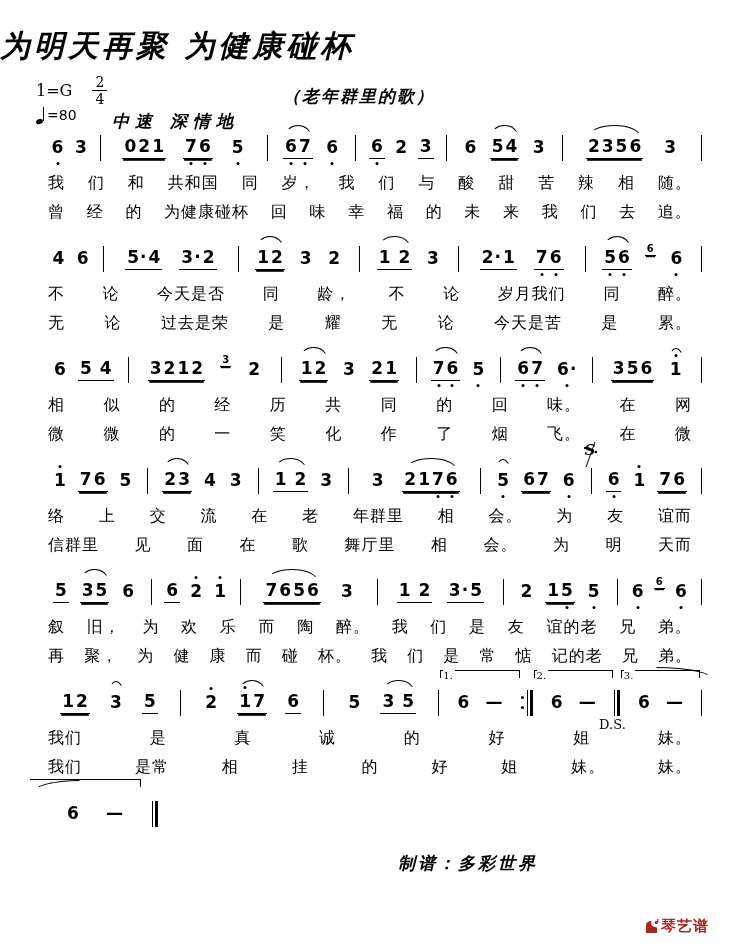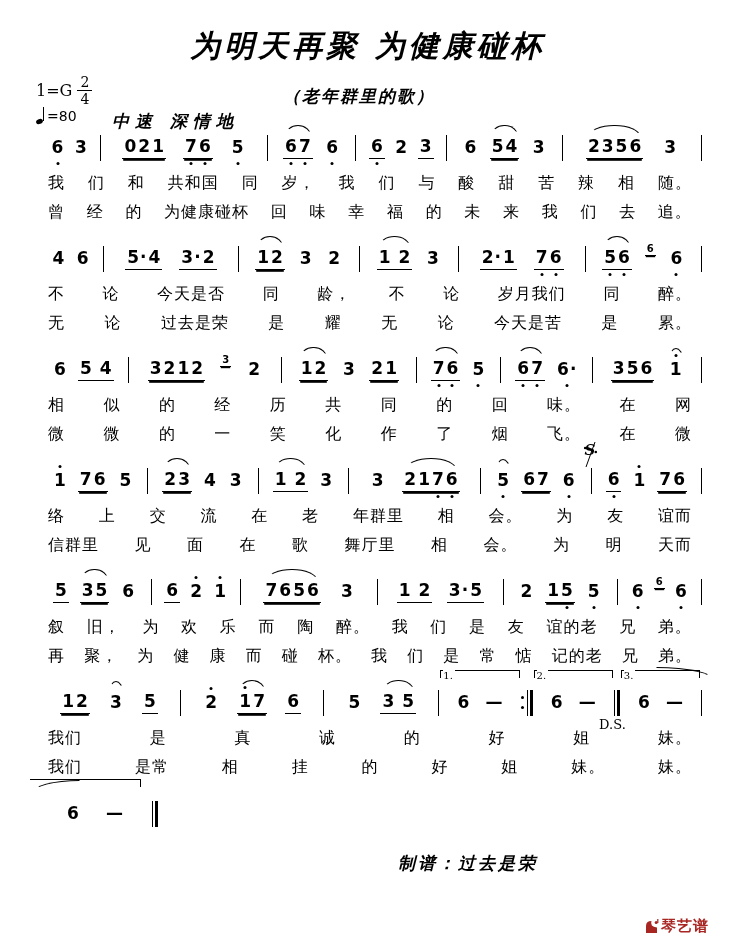--- a/index.html
+++ b/index.html
@@ -1,27 +1,27 @@
 <!DOCTYPE html>
 <html><head>
 <meta charset="utf-8">
 <style>
   html,body{margin:0;padding:0;background:#888;}
   .page{position:relative;width:735px;height:948px;background:#fff;margin:0 auto;
         font-family:"DejaVu Sans",sans-serif;color:#000;overflow:hidden;}
   
-  .title{margin:0;padding-top:26px;text-align:center;font:bold italic 30px "DejaVu Serif",serif;
+  .title{margin:0;padding-top:26px;font:bold italic 30px "DejaVu Serif",serif;
          letter-spacing:4px;}
   .header{position:relative;height:58px;margin-top:8px;font-size:15px;}
   .key-block{position:absolute;left:36px;top:0;font-family:"DejaVu Serif",serif;font-size:16px;
-             display:flex;align-items:center;gap:5px;}
+             display:flex;align-items:center;gap:20px;}
   .frac{display:inline-flex;flex-direction:column;align-items:center;font-size:14px;line-height:1;}
   .frac .num{border-bottom:1px solid #000;padding:0 3px 1px;}
   .frac .den{padding-top:1px;}
-  .tempo-mark{position:absolute;left:36px;top:32px;font-size:14px;display:flex;align-items:center;gap:2px;}
+  .tempo-mark{position:absolute;left:36px;top:32px;font-size:14px;display:flex;align-items:flex-start;gap:2px;}
   .qnote{display:inline-block;position:relative;width:9px;height:17px;}
   .qnote::before{content:"";position:absolute;bottom:0;left:0;width:7px;height:5px;background:#000;
                  border-radius:50%;transform:rotate(-20deg);}
   .qnote::after{content:"";position:absolute;right:1px;top:0;bottom:3px;width:1.5px;background:#000;}
   .tempo-text{position:absolute;left:112px;top:16px;font:bold italic 17px "DejaVu Serif",serif;letter-spacing:6px;margin-top:19px;}
   .subtitle{position:absolute;left:283px;top:10px;font:bold italic 17px "DejaVu Serif",serif;letter-spacing:2px;}
   .credits{position:absolute;right:36px;top:-4px;font-size:14px;line-height:1.45;font-family:"DejaVu Serif",serif;}
   
   #score{position:absolute;left:38px;right:33px;top:128px;}
   .system{margin-bottom:13px;}
@@ -817,21 +817,21 @@
             </span>
           </div>
           <span class="bar-group">
             <span class="bar"></span>
             <span class="bar thick"></span>
           </span>
         </div>
       </div>
     </div>
 
-  <div class="footer">制谱：过去是荣</div>
+  <div class="footer">制谱：多彩世界</div>
 
   <div class="logo">
     <svg class="logo-icon" width="17" height="17" viewBox="0 0 17 17">
       <path d="M3 15 L3 8 Q3 3 8.5 3 Q6.5 8.5 14 9.5 L14 15 Z" fill="#a82622"></path>
       <circle cx="13.2" cy="4.6" r="1.5" fill="#a82622"></circle>
       <rect x="14.2" y="1" width="1.2" height="4" fill="#a82622"></rect>
     </svg>
     <span style="color:#a82622;">琴艺谱</span>
   </div>
 

